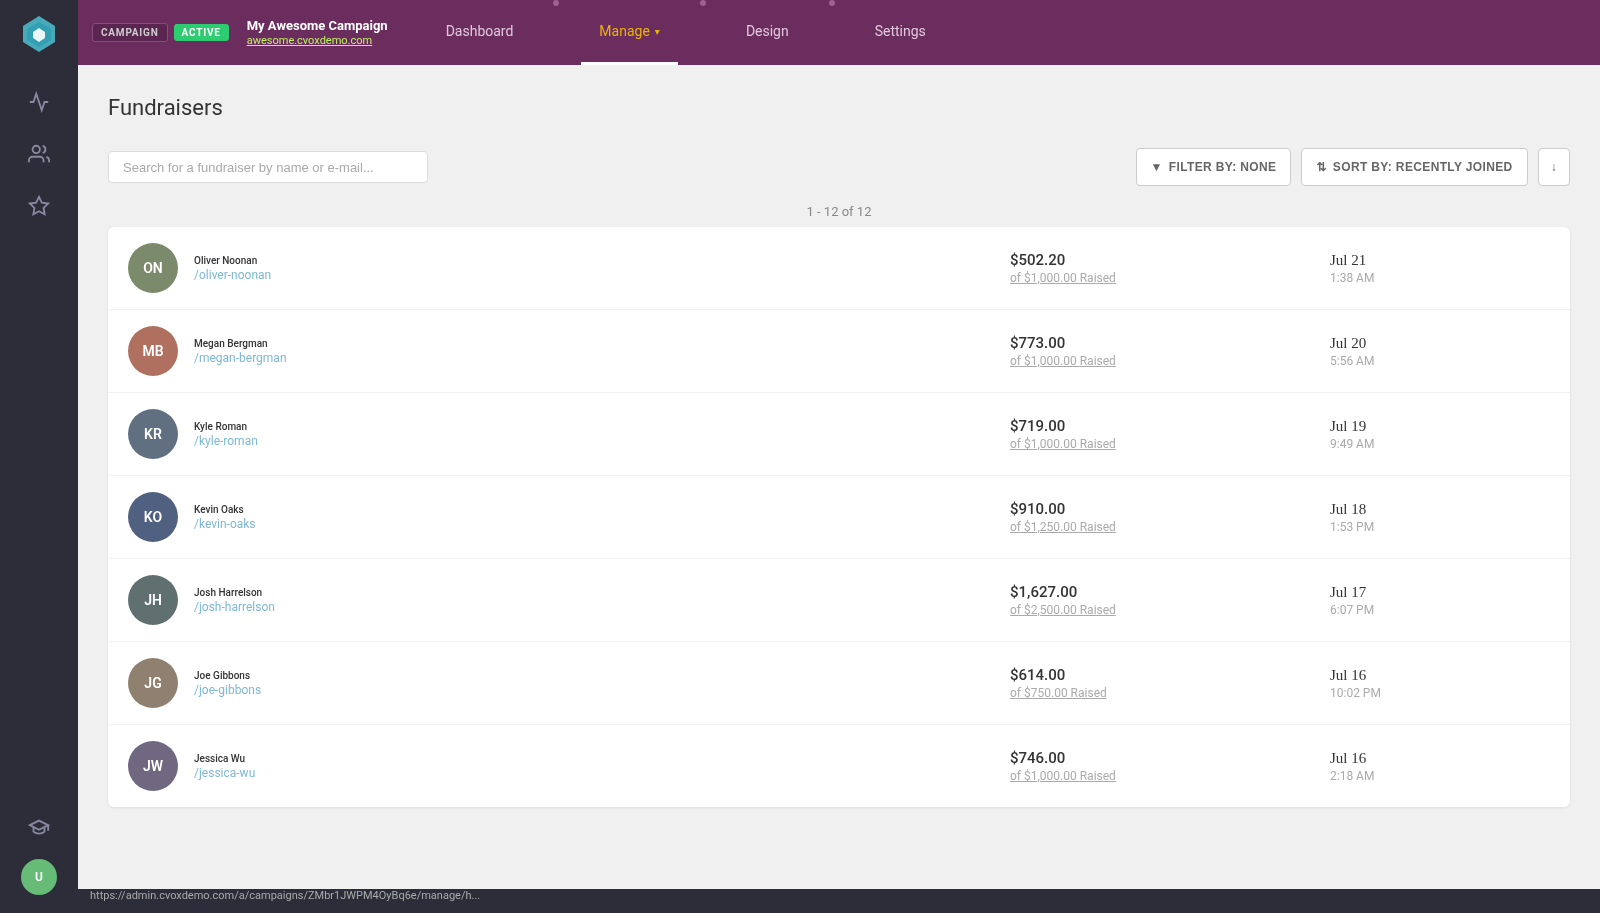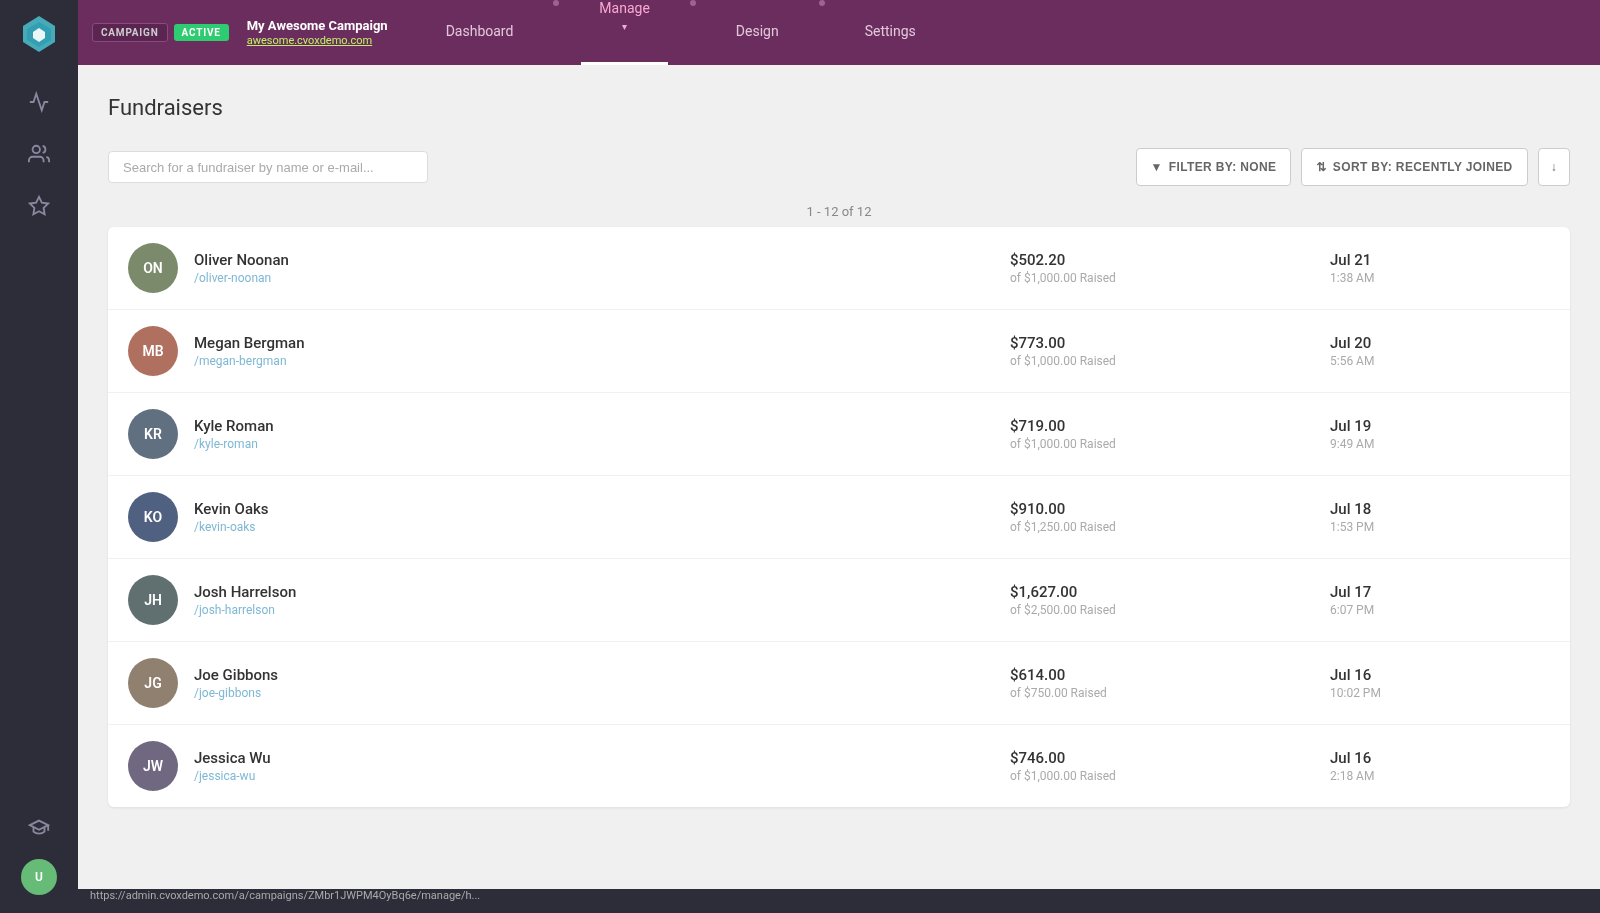--- a/index.html
+++ b/index.html
@@ -109,21 +109,21 @@
       font-size: 14px;
       padding: 0 18px;
       cursor: pointer;
       height: 65px;
       display: flex;
       align-items: center;
       gap: 5px;
       border-bottom: 3px solid transparent;
       transition: color 0.2s;
     }
-    .topbar-nav-item.active { color: #f9a8d4; border-bottom-color: #fff; flex-direction: column; }
+    .topbar-nav-item.active { color: #eab308; border-bottom-color: #fff; }
     .topbar-nav-dot {
       width: 6px; height: 6px;
       background: #a06090;
       border-radius: 50%;
       margin: 0 6px;
     }
     .chevron-down { font-size: 10px; }
 
     
     .content {
@@ -238,47 +238,49 @@
       width: 100%;
       height: 100%;
       display: flex;
       align-items: center;
       justify-content: center;
       font-size: 18px;
       font-weight: 600;
       color: #fff;
     }
     .fundraiser-name {
-      font-size: 15px;
+      font-size: 10px;
       font-weight: 500;
       color: #333;
     }
     .fundraiser-url {
       font-size: 12px;
       color: #7eb8d4;
       margin-top: 2px;
     }
 
     .progress-cell {}
     .progress-amount {
       font-size: 15px;
       font-weight: 500;
       color: #333;
     }
     .progress-goal {
       font-size: 12px;
       color: #aaa;
       margin-top: 2px;
+      text-decoration: underline;
     }
 
     .joined-cell {}
     .joined-date {
       font-size: 15px;
       font-weight: 500;
       color: #333;
+      font-family: Liberation Serif, serif;
     }
     .joined-time {
       font-size: 12px;
       color: #aaa;
       margin-top: 2px;
     }
 
     
     .statusbar {
       height: 24px;

